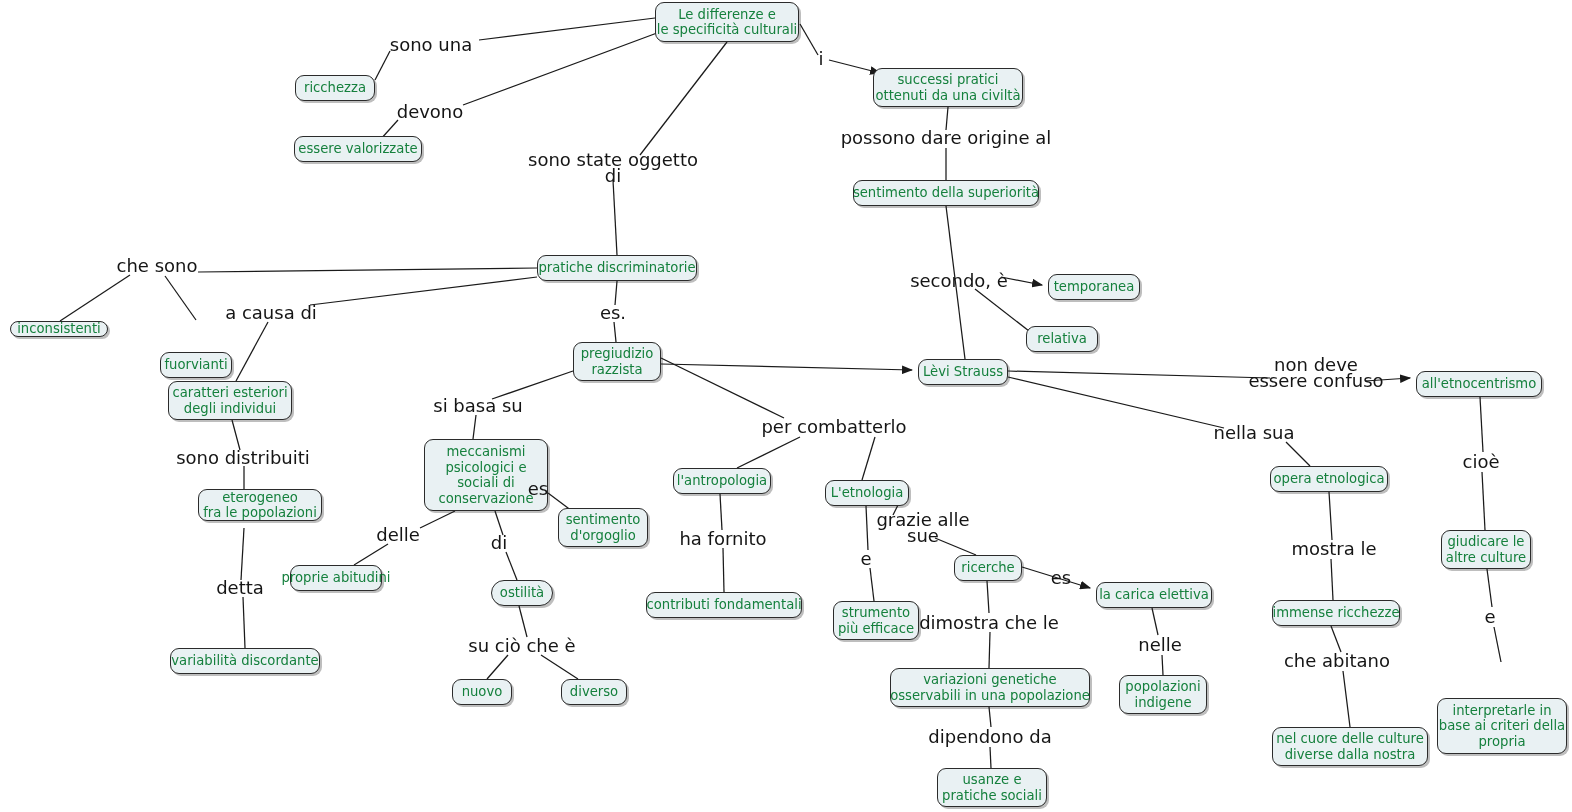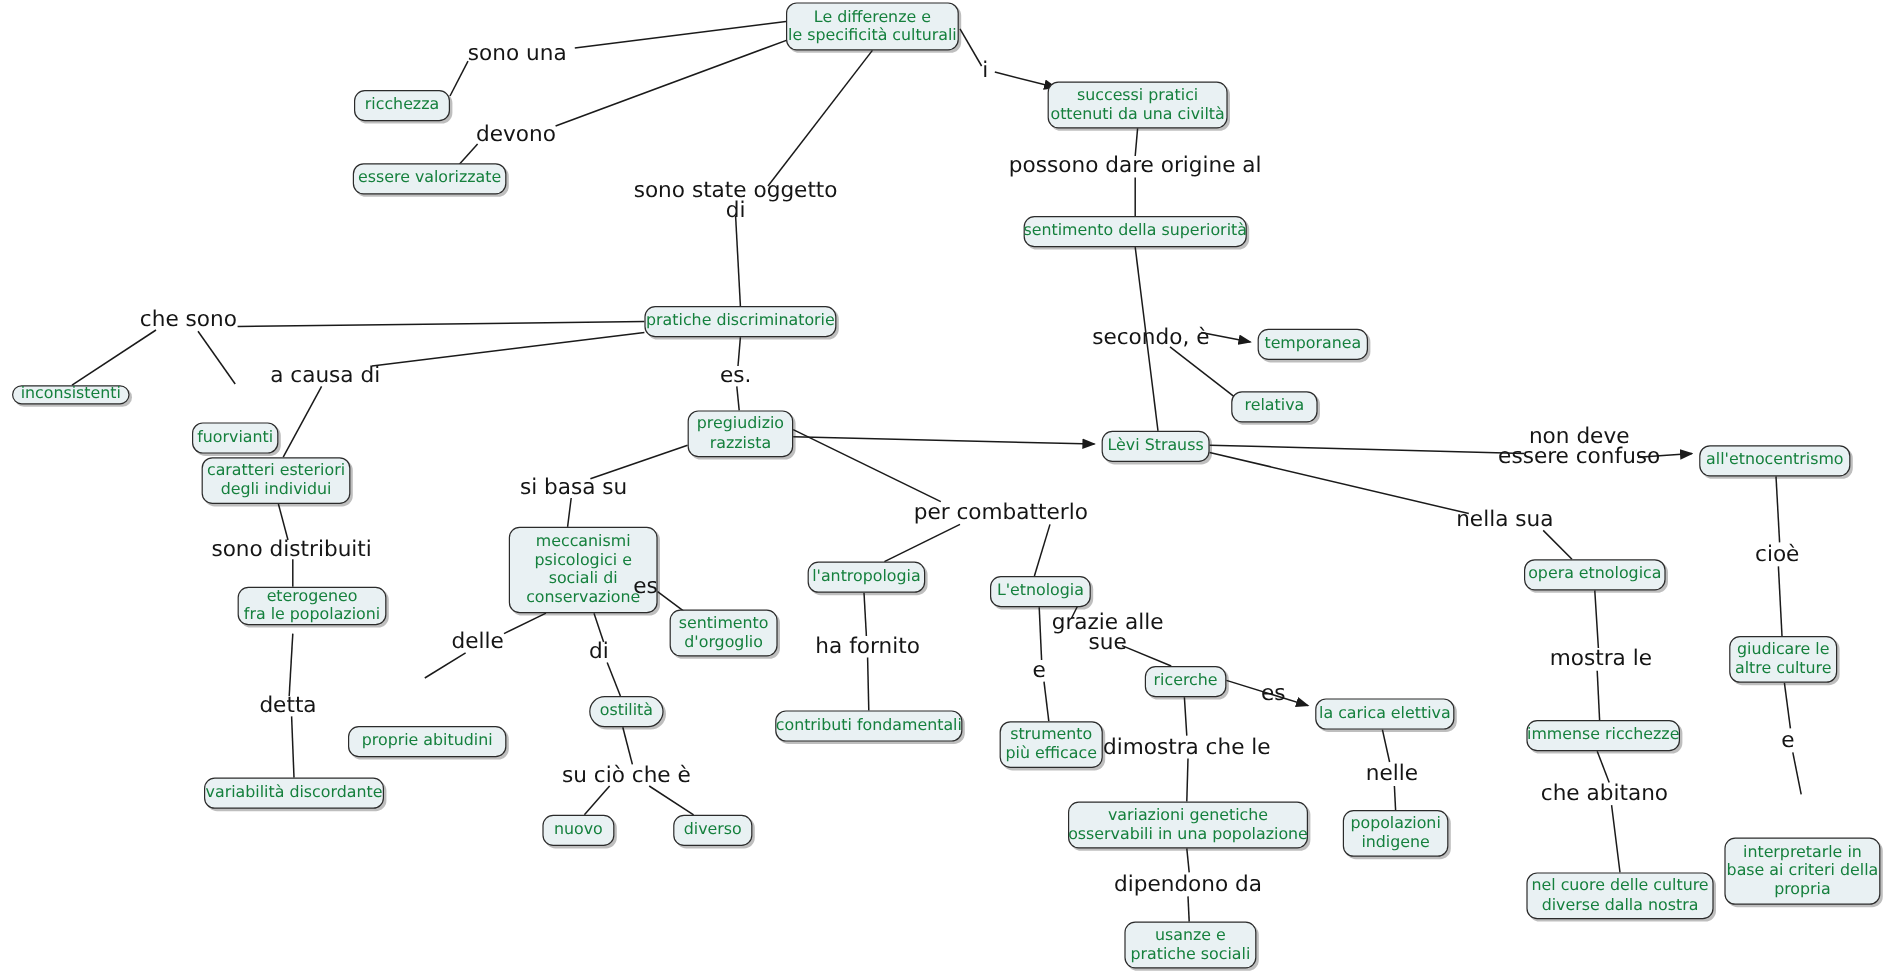--- a/index.html
+++ b/index.html
@@ -153,21 +153,21 @@
 fra le popolazioni</div>
       <div class="node" style="left: 170px; top: 648px; width: 150px; height: 26px;">variabilità discordante</div>
       <div class="node" style="left: 573px; top: 342px; width: 88px; height: 39px;">pregiudizio
 razzista</div>
       <div class="node" style="left: 424px; top: 439px; width: 124px; height: 72px;">meccanismi
 psicologici e
 sociali di
 conservazione</div>
       <div class="node" style="left: 558px; top: 508px; width: 90px; height: 39px;">sentimento
 d'orgoglio</div>
-      <div class="node" style="left: 290px; top: 565px; width: 132px; height: 26px; margin-top: 40px;">proprie abitudini</div>
+      <div class="node" style="left: 290px; top: 565px; width: 92px; height: 26px;">proprie abitudini</div>
       <div class="node" style="left: 491px; top: 580px; width: 62px; height: 26px; border-radius: 13px;">ostilità</div>
       <div class="node" style="left: 452px; top: 679px; width: 60px; height: 26px;">nuovo</div>
       <div class="node" style="left: 561px; top: 679px; width: 66px; height: 26px;">diverso</div>
       <div class="node" style="left: 673px; top: 468px; width: 98px; height: 26px;">l'antropologia</div>
       <div class="node" style="left: 646px; top: 592px; width: 156px; height: 26px;">contributi fondamentali</div>
       <div class="node" style="left: 825px; top: 480px; width: 84px; height: 26px;">L'etnologia</div>
       <div class="node" style="left: 833px; top: 601px; width: 86px; height: 39px;">strumento
 più efficace</div>
       <div class="node" style="left: 954px; top: 555px; width: 68px; height: 26px;">ricerche</div>
       <div class="node" style="left: 1096px; top: 582px; width: 116px; height: 26px;">la carica elettiva</div>

